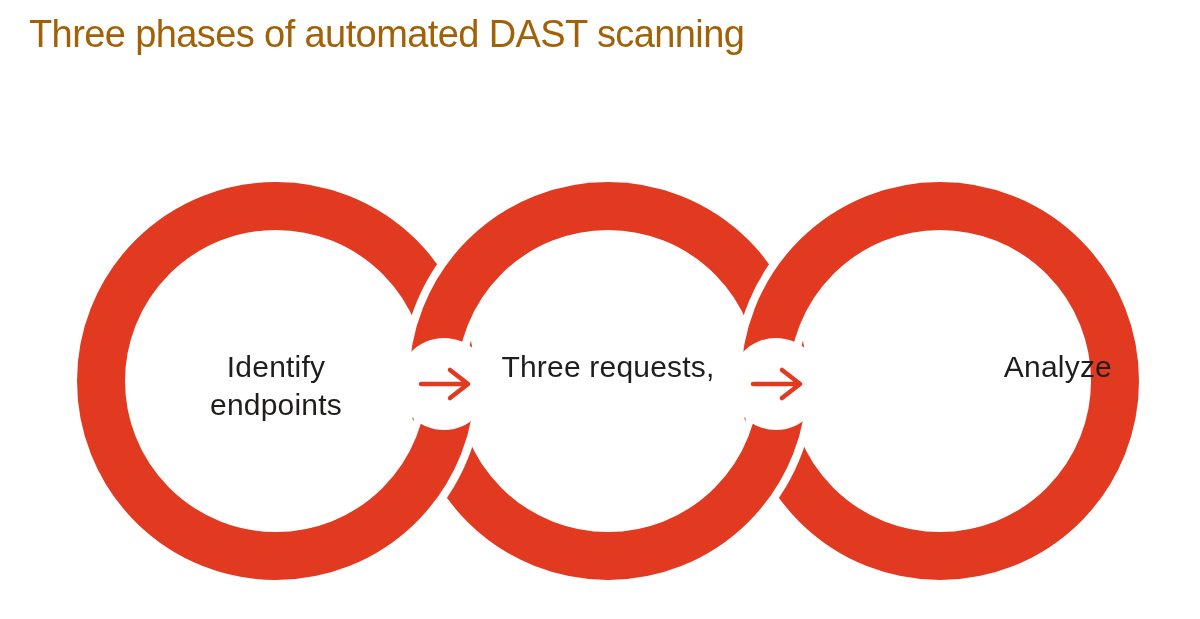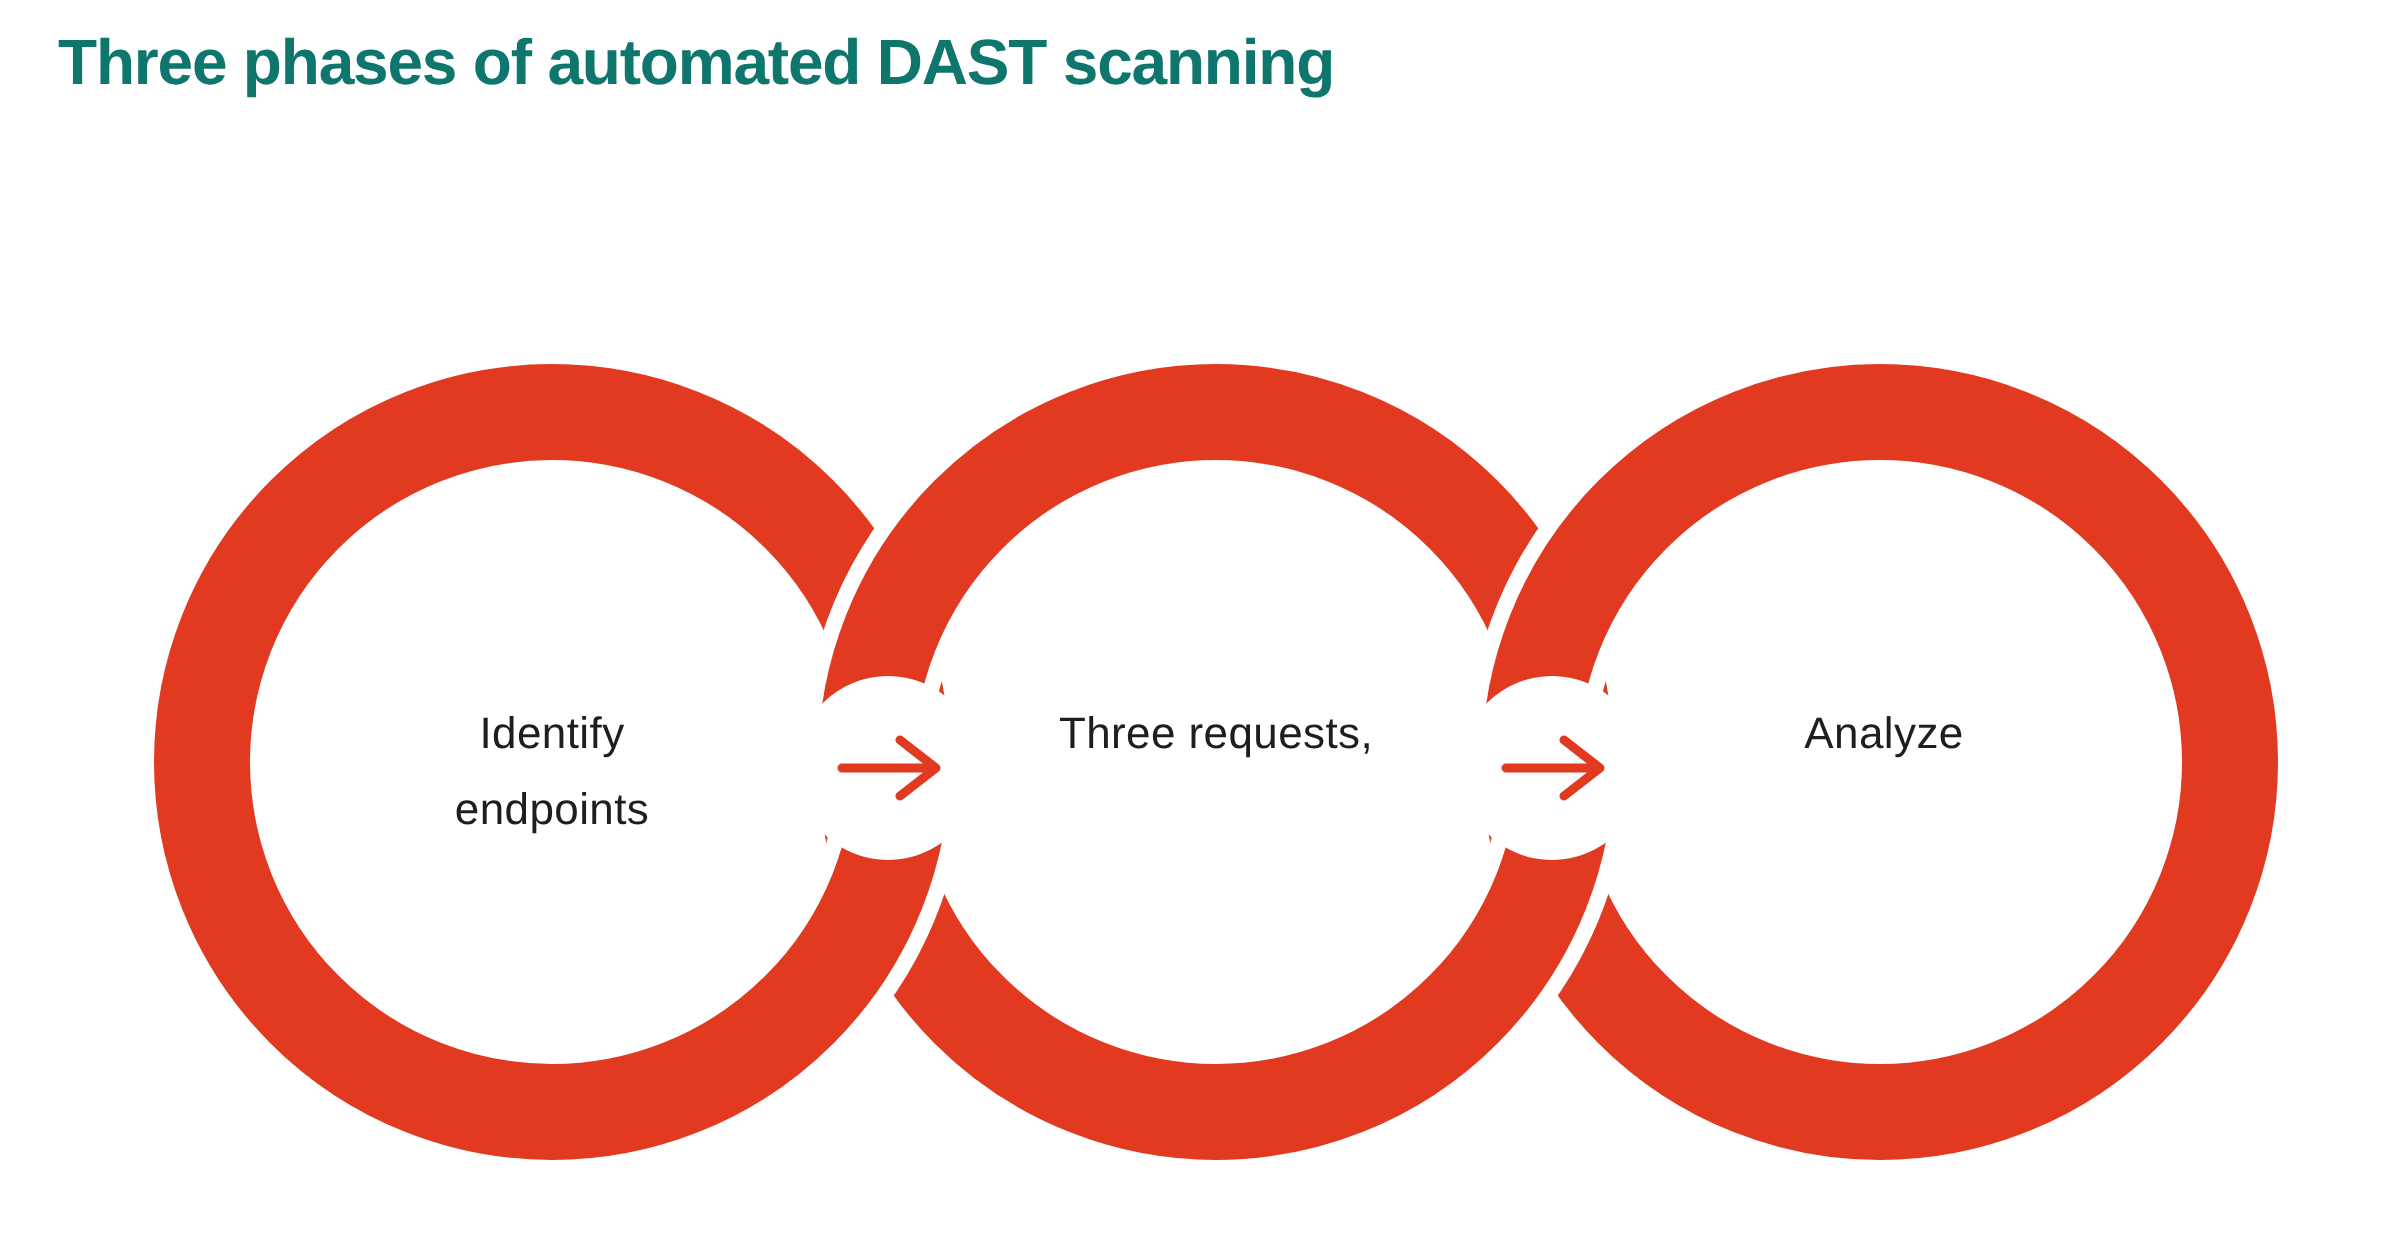--- a/index.html
+++ b/index.html
@@ -13,46 +13,46 @@
     height: 619px;
     overflow: hidden;
     background: #ffffff;
     font-family: "Liberation Sans", "DejaVu Sans", sans-serif;
   }
   .page-title {
     position: absolute;
     left: 29px;
     top: 12px;
     margin: 0;
-    font-size: 32px;
+    font-size: 38px;
     line-height: 1.2;
-    font-weight: 700;
+    font-weight: 400;
     letter-spacing: -0.6px;
-    color: #0f766e;
+    color: #a16207;
   }
   .rings-svg {
     position: absolute;
     left: 0;
     top: 0;
   }
   .phase-label {
     position: absolute;
     width: 340px;
     text-align: center;
-    font-size: 22px;
+    font-size: 30px;
     line-height: 38px;
     font-weight: 400;
     letter-spacing: 0.2px;
     color: #1f1e1c;
   }
   .phase-label .line { display: block; }
   
   .phase-label.p1 { left: 106px; top: 348px; }  
   .phase-label.p2 { left: 438px; top: 348px; }  
-  .phase-label.p3 { left: 772px; top: 348px; }  
+  .phase-label.p3 { left: 772px; top: 348px; text-align: right; }  
 </style>
 </head>
 <body>
 
 <div class="stage">
 
   <h1 class="page-title">Three phases of automated DAST scanning</h1>
 
   <svg class="rings-svg" width="1200" height="619" viewBox="0 0 1200 619" xmlns="http://www.w3.org/2000/svg">
 

